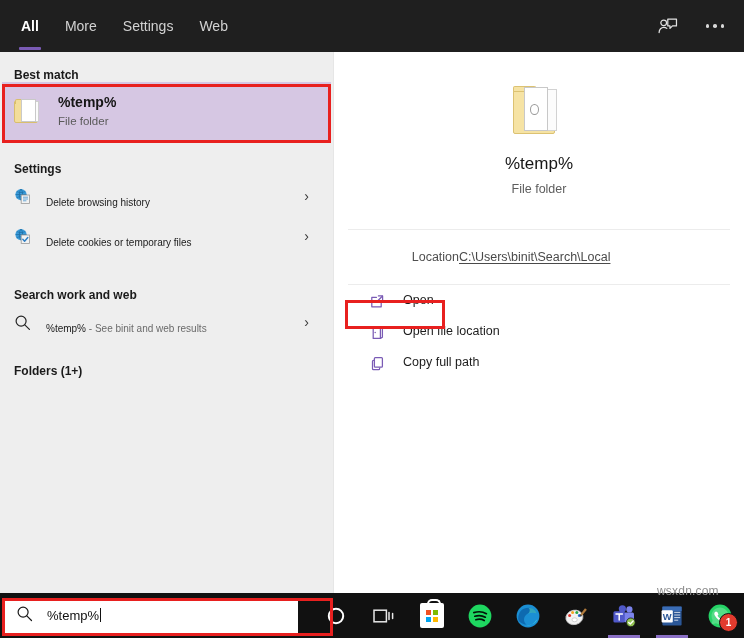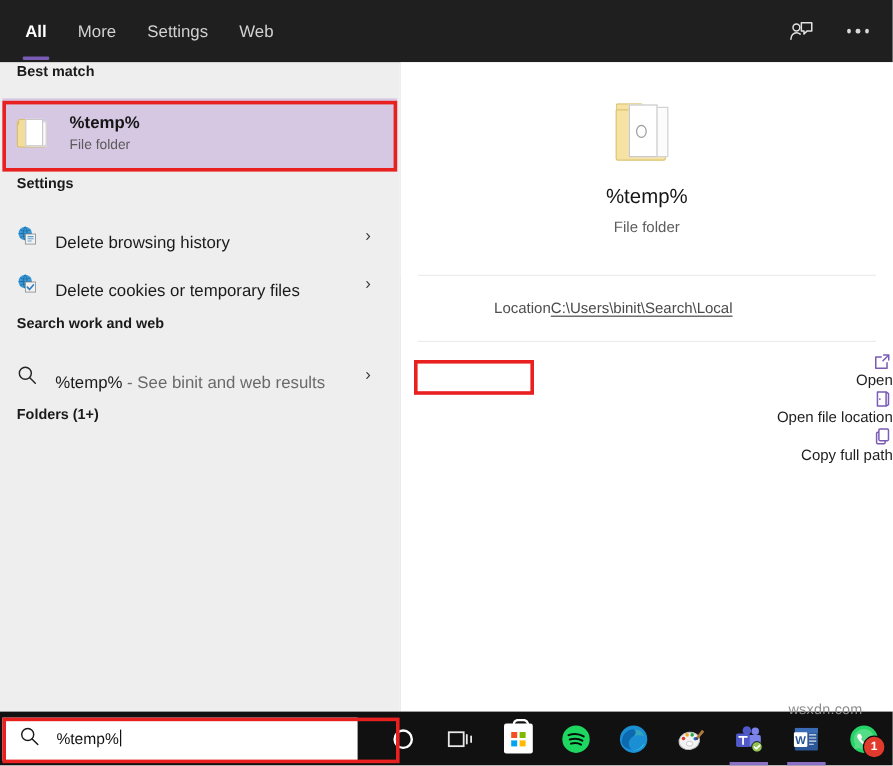--- a/index.html
+++ b/index.html
@@ -82,42 +82,42 @@
     width: 333px; height: 541px;
     background: #eeeeee;
     box-sizing: border-box;
     overflow: hidden;
   }
   .group-header {
     font-size: 12px;
     font-weight: bold;
     color: #1a1a1a;
     padding: 0 0 0 14px;
-    display: flex; align-items: flex-start;
+    display: flex; align-items: flex-end;
     height: 30px;
   }
   .result-row {
     display: flex; align-items: center;
     height: 40px;
     padding-left: 14px;
     padding-right: 10px;
     box-sizing: border-box;
     position: relative;
   }
   .bestmatch-row {
     height: 58px;
     background: #d6c7e3;
     margin: 0 2px;
     padding-left: 12px;
   }
   .bestmatch-text { display: flex; flex-direction: column; margin-left: 16px; }
   .bm-title { font-size: 14px; font-weight: bold; color: #161616; line-height: 17px; }
   .bm-sub   { font-size: 11.5px; color: #5a5a5a; line-height: 16px; margin-top: 2px; }
 
-  .row-label { font-size: 14px; color: #1a1a1a; margin-left: 15px; white-space: nowrap; margin-top: 12px; }
+  .row-label { font-size: 10px; color: #1a1a1a; margin-left: 15px; white-space: nowrap; margin-top: 12px; }
   .row-label .muted { color: #6a6a6a; }
   .chev {
     margin-left: auto;
     color: #3a3a3a;
     font-size: 14px;
     line-height: 1;
     padding-right: 14px;
   }
 
   
@@ -196,25 +196,24 @@
   .loc-label { font-size: 12.5px; color: #4f4f4f; width: 100px; text-align: right; }
   .loc-value {
     font-size: 12.5px; color: #4a4a4a;
     text-decoration: underline;
     text-underline-offset: 2px;
   }
 
   .action-list { padding-top: 8px; }
   .action-row {
     height: 30px;
-    display: flex; align-items: flex-end;
-    padding-left: 25px;
+    display: flex; align-items: flex-start;
+    padding-left: 35px;
     box-sizing: border-box;
     margin-bottom: 1px;
-    flex-direction: column;
   }
   .action-label { font-size: 12.5px; color: #1d1d1d; margin-left: 17px; }
   .act-ico { width: 17px; height: 17px; flex: 0 0 auto; }
 
   
   .redbox {
     position: absolute;
     border: 3px solid #e8201f;
     box-sizing: border-box;
     pointer-events: none;
@@ -378,21 +377,21 @@
           <path d="M1.6 6.6h10.8M7 1c2.1 2.2 2.1 9 0 11.2M7 1C4.9 3.2 4.9 10 7 12.2" stroke="#1d6fa5" stroke-width="0.8" fill="none"></path>
           <path d="M2.6 3.4c2.4 1.5 6.4 1.5 8.8 0M2.6 9.8c2.4-1.5 6.4-1.5 8.8 0" stroke="#1d6fa5" stroke-width="0.7" fill="none"></path>
           <rect x="7.2" y="7" width="8.4" height="8.4" fill="#f2f2f2" stroke="#9a9a9a" stroke-width="0.8"></rect>
           <path d="M8.8 11.3l1.8 2 3.2-3.8" stroke="#2f7fc4" stroke-width="1.4" fill="none" stroke-linecap="round" stroke-linejoin="round"></path>
         </svg>
       </span>
       <span class="row-label">Delete cookies or temporary files</span>
       <span class="chev">›</span>
     </div>
 
-    <div class="group-header" style="margin-top:6px;">
+    <div class="group-header" style="margin-top:16px;">
       <span>Search work and web</span>
     </div>
 
     <div class="result-row">
       <span class="mag">
         <svg width="17" height="17" viewBox="0 0 17 17" fill="none">
           <circle cx="7.1" cy="7.1" r="5" stroke="#242424" stroke-width="1.2"></circle>
           <path d="M10.8 10.8l4.6 4.6" stroke="#242424" stroke-width="1.2" stroke-linecap="round"></path>
         </svg>
       </span>

